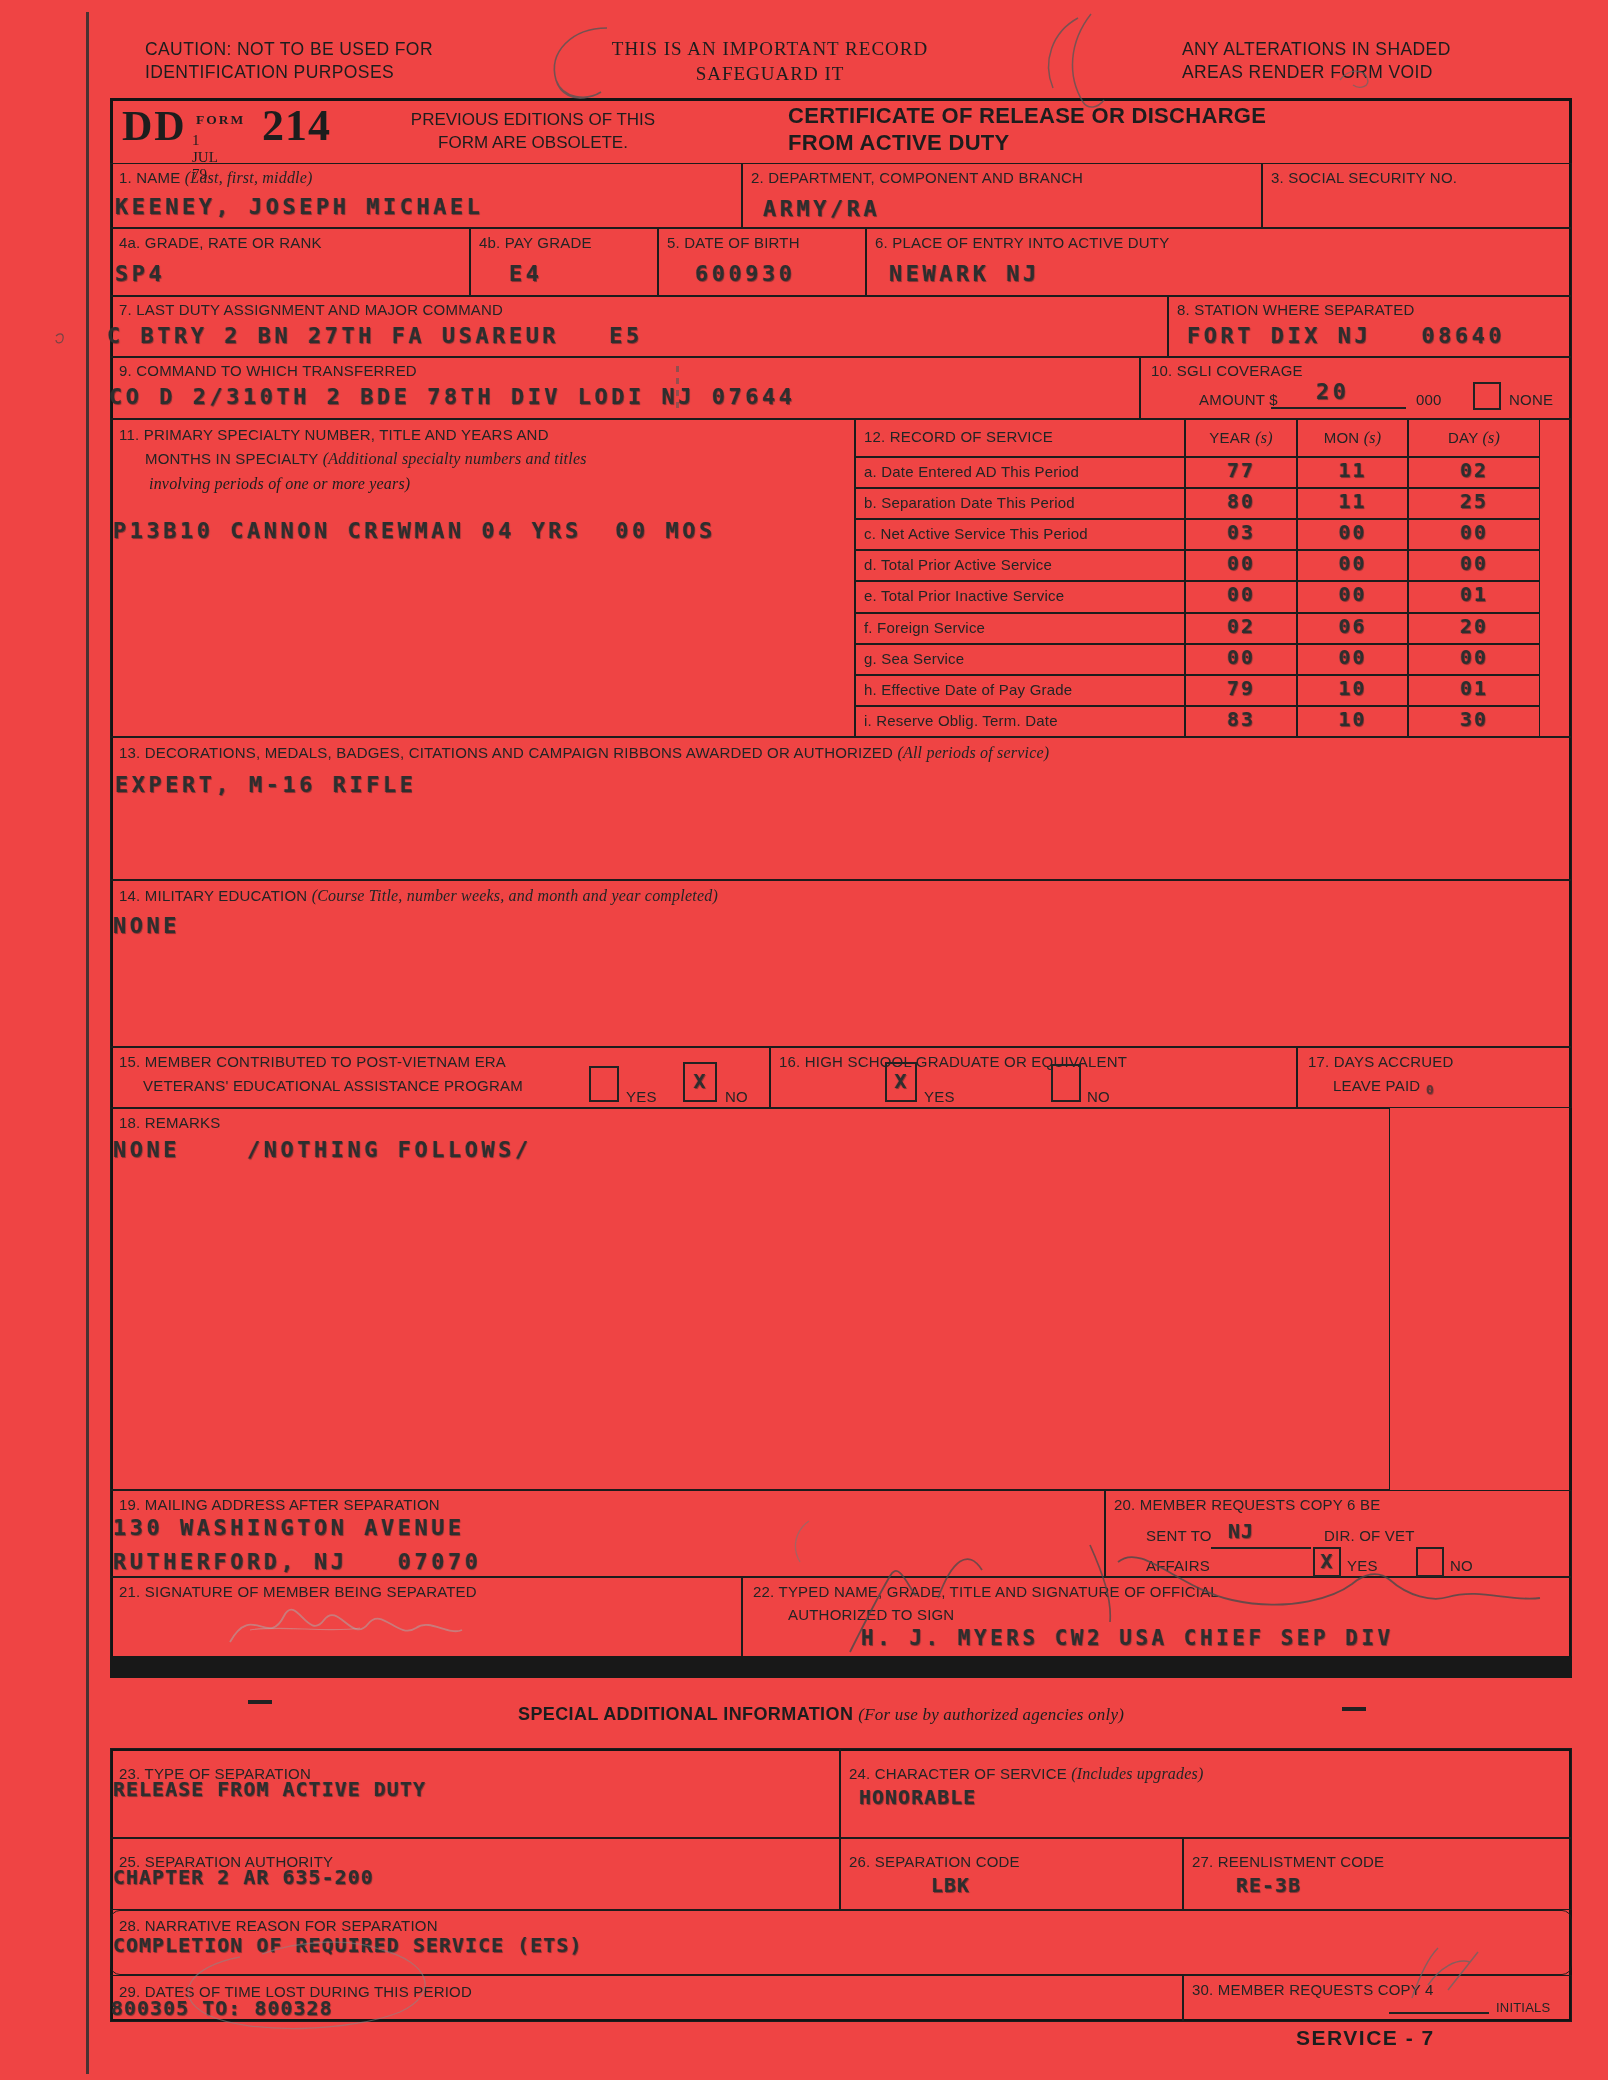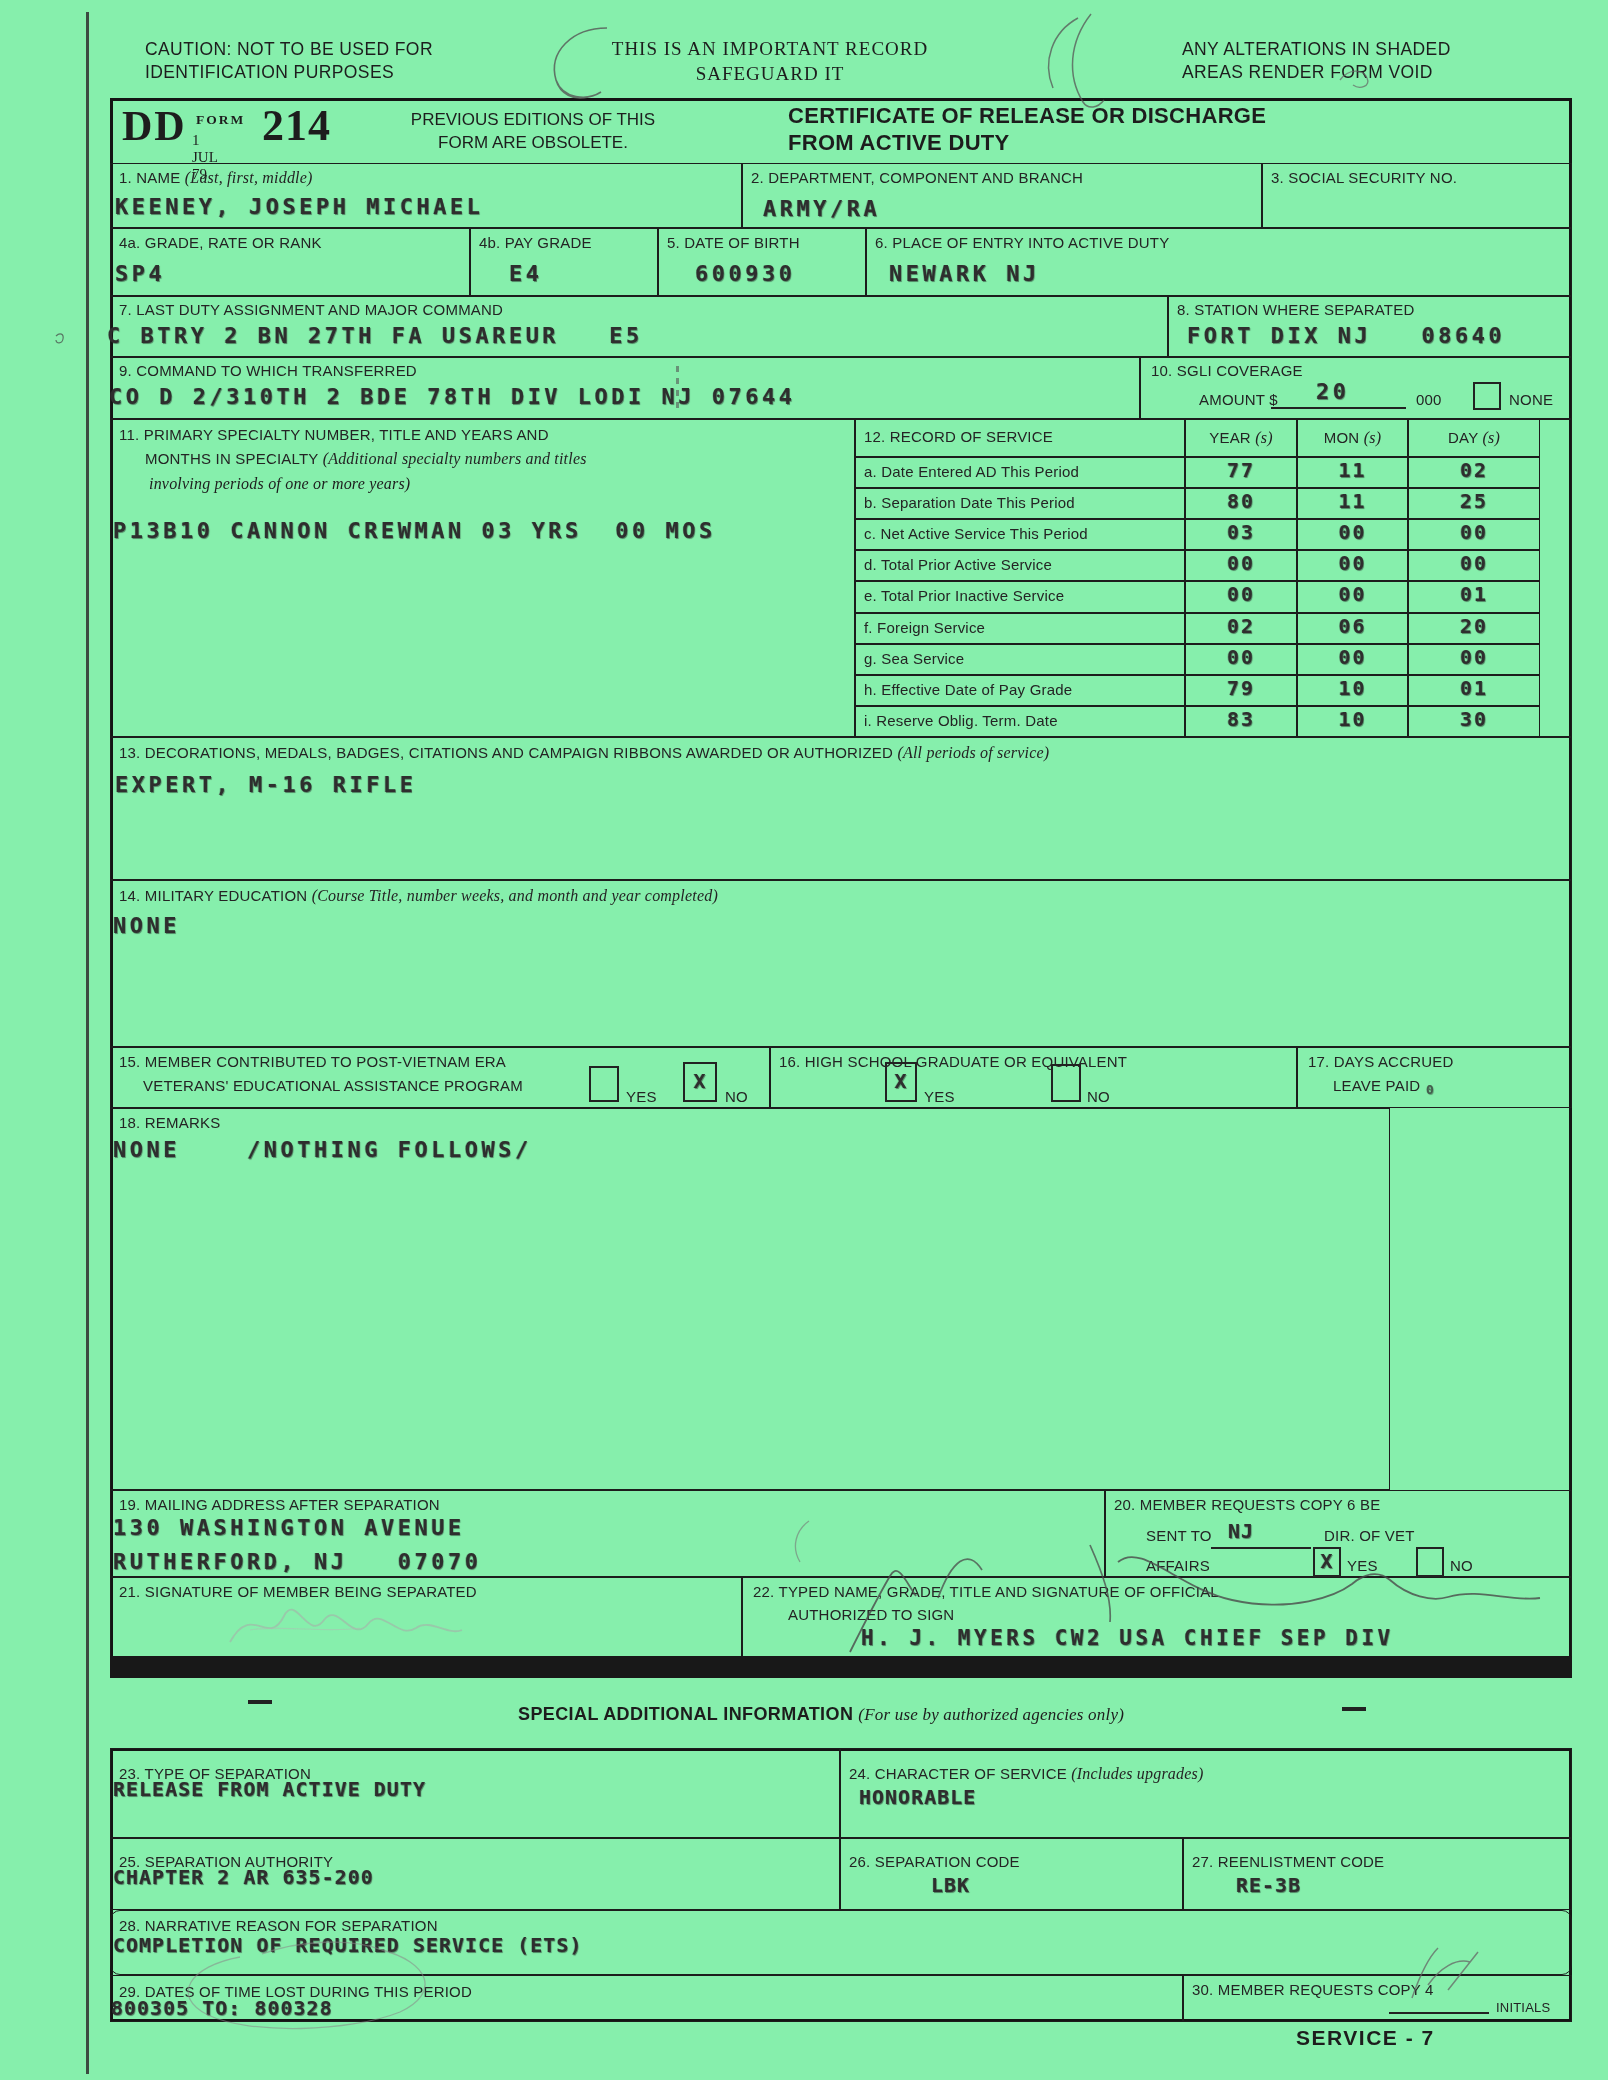--- a/index.html
+++ b/index.html
@@ -1,16 +1,16 @@
 <!DOCTYPE html>
 <html><head>
 <meta charset="utf-8">
 <style>
   html,body{margin:0;padding:0;background:#e8e8e6;}
-  #page{position:relative;width:1608px;height:2080px;background:#86efac;overflow:hidden;
+  #page{position:relative;width:1608px;height:2080px;background:#ef4444;overflow:hidden;
         font-family:"Liberation Sans",sans-serif;color:#1d1d1d;}
   .abs{position:absolute;}
   .c{position:absolute;border:1.7px solid #1c1c1c;box-sizing:border-box;}
   .bigbox{position:absolute;border:3px solid #141414;box-sizing:border-box;}
   .lbl{font-family:"Liberation Sans",sans-serif;font-size:15px;letter-spacing:.2px;color:#242424;white-space:nowrap;}
   .it{font-family:"Liberation Serif",serif;font-style:italic;font-size:16px;letter-spacing:.2px;}
   .typed{font-family:"DejaVu Sans Mono",monospace;font-weight:bold;font-size:22px;letter-spacing:3.5px;
          color:#2e2e2e;white-space:pre;filter:blur(.35px);
          text-shadow:.7px .8px .7px rgba(30,30,30,.5), -.6px -.3px .6px rgba(70,70,70,.35);}
   .typed.sm{font-size:20px;letter-spacing:1px;}
@@ -112,21 +112,21 @@
     <span class="cbx" style="left:332px;top:24px;width:28px;height:28px;">
         <span class="x typed sm"></span>
       </span>
     <span class="abs lbl" style="left:368px;top:33px;">NONE</span>
   </div>
 
   <div class="c" style="left:110px;top:419px;width:745px;height:318px;">
     <span class="abs lbl" style="left:8px;top:6px;">11. PRIMARY SPECIALTY NUMBER, TITLE AND YEARS AND</span>
     <span class="abs lbl" style="left:34px;top:30px;"><span>MONTHS IN SPECIALTY</span> <span class="it">(Additional specialty numbers and titles</span></span>
     <span class="abs it" style="left:38px;top:55px;">involving periods of one or more years)</span>
-    <span class="abs typed" style="left:2px;top:98px;">P13B10 CANNON CREWMAN 03 YRS  00 MOS</span>
+    <span class="abs typed" style="left:2px;top:98px;">P13B10 CANNON CREWMAN 04 YRS  00 MOS</span>
   </div>
 
   <div class="c" style="left:855px;top:419px;width:717px;height:318px;border-left:none;"></div>
 
   <div class="c" style="left:855px;top:419px;width:330px;height:38px;">
     <span class="abs lbl" style="left:8px;top:8px;">12. RECORD OF SERVICE</span>
   </div>
   <div class="c ctr" style="left:1185px;top:419px;width:112px;height:38px;">
     <span class="lbl" style="line-height:36px;"><span>YEAR</span> <span class="it">(s)</span></span>
   </div>

